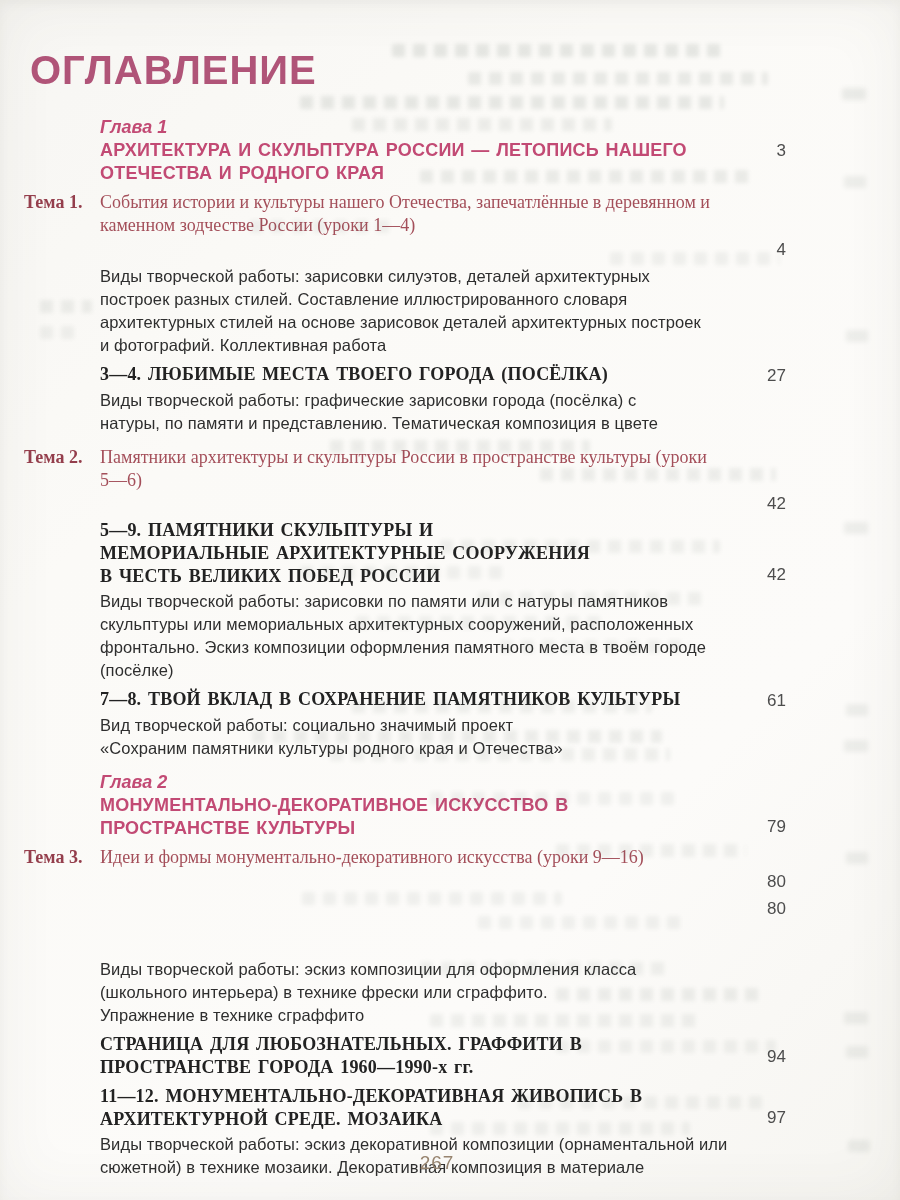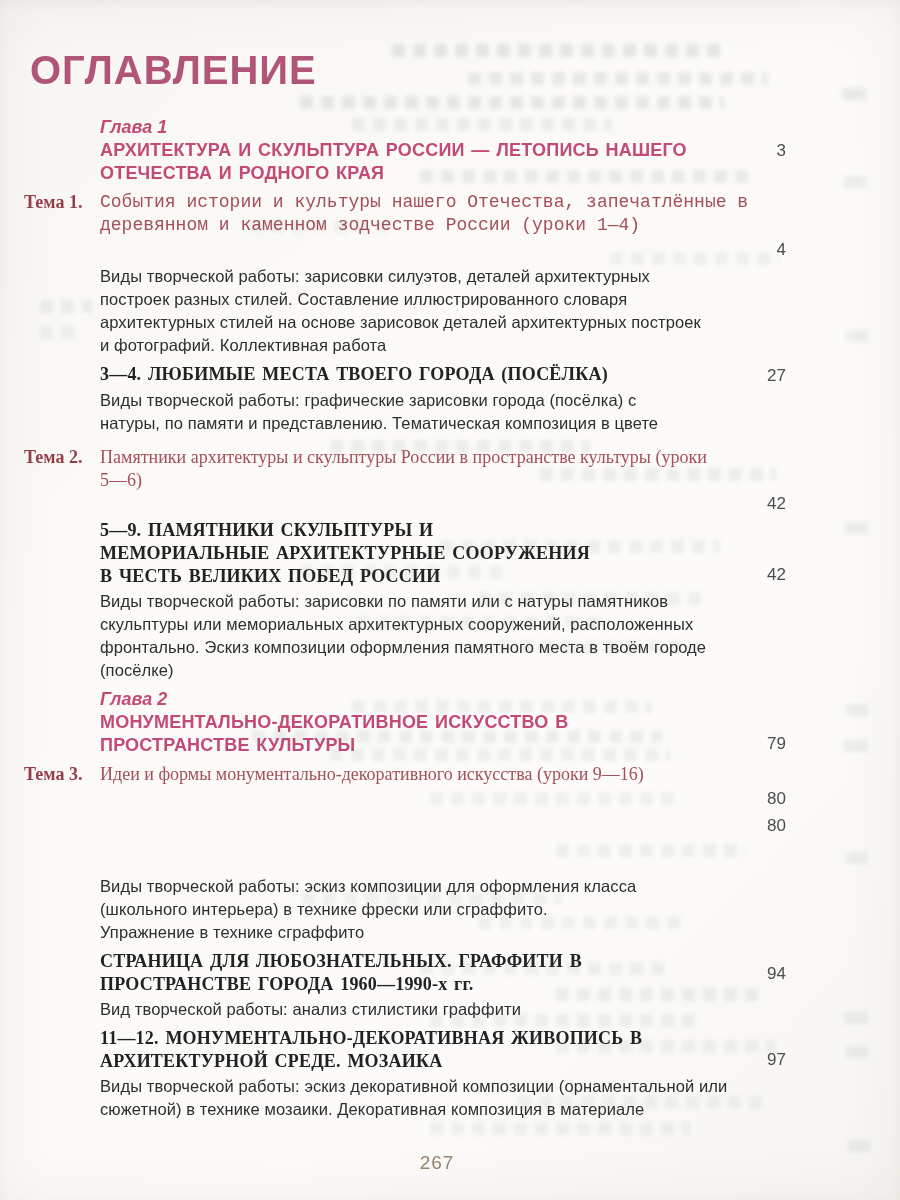--- a/index.html
+++ b/index.html
@@ -57,21 +57,21 @@
   }
   .folio{
     position:absolute;left:4px;right:30px;bottom:26px;text-align:center;
     font-size:19px;color:var(--c-folio);letter-spacing:1px;
   }
   
   .mb-s{margin-bottom:4px;flex-direction:column;}
   .mb-m{margin-bottom:6px;align-items:flex-end;}
   .mb-l{margin-bottom:11px;}
   
-  .w700{max-width:700px;} .w660{max-width:660px;font-family:Liberation Mono, monospace;} .w655{max-width:655px;}
+  .w700{max-width:700px;} .w660{max-width:660px;} .w655{max-width:655px;}
   .w645{max-width:645px;} .w640{max-width:640px;} .w610{max-width:610px;}
   .w600{max-width:600px;} .w560{max-width:560px;} .w540{max-width:540px;margin-top:36px;}
   .w520{max-width:520px;} .w500{max-width:500px;}
   
   .ghost{
     position:absolute;height:13px;border-radius:2px;pointer-events:none;
     background:repeating-linear-gradient(90deg,#56645a 0 13px,transparent 13px 21px);
     filter:blur(2.2px);
   }
   .ghost-num{
@@ -121,20 +121,27 @@
     </div>
 
     <div class="mb-m">
       <div class="trow">
         <div class="lesson-h w500">5—9. ПАМЯТНИКИ СКУЛЬПТУРЫ И МЕМОРИАЛЬНЫЕ АРХИТЕКТУРНЫЕ СООРУЖЕНИЯ В ЧЕСТЬ ВЕЛИКИХ ПОБЕД РОССИИ</div>
         <div class="pnum pv-bot">42</div>
       </div>
       <div class="desc w645">Виды творческой работы: зарисовки по памяти или с натуры памятников скульптуры или мемориальных архитектурных сооружений, расположенных фронтально. Эскиз композиции оформления памятного места в твоём городе (посёлке)</div>
     </div>
 
+    <div class="mb-l">
+      <div class="trow">
+        <div class="lesson-h w640">7—8. ТВОЙ ВКЛАД В СОХРАНЕНИЕ ПАМЯТНИКОВ КУЛЬТУРЫ</div>
+        <div class="pnum pv-top">61</div>
+      </div>
+      <div class="desc w500">Вид творческой работы: социально значимый проект «Сохраним памятники культуры родного края и Отечества»</div>
+    </div>
 
     <div class="trow mb-m">
       <div class="w600">
         <div class="chapter-label">Глава 2</div>
         <div class="chapter-title w600">МОНУМЕНТАЛЬНО-ДЕКОРАТИВНОЕ ИСКУССТВО В ПРОСТРАНСТВЕ КУЛЬТУРЫ</div>
       </div>
       <div class="pnum pv-bot">79</div>
     </div>
 
     <div class="trow tema mb-s">
@@ -148,21 +155,20 @@
         <div class="pnum pv-bot">80</div>
       </div>
       <div class="desc w540">Виды творческой работы: эскиз композиции для оформления класса (школьного интерьера) в технике фрески или сграффито. Упражнение в технике сграффито</div>
     </div>
 
     <div class="mb-m">
       <div class="trow">
         <div class="lesson-h w640">СТРАНИЦА ДЛЯ ЛЮБОЗНАТЕЛЬНЫХ. ГРАФФИТИ В ПРОСТРАНСТВЕ ГОРОДА 1960—1990-х гг.</div>
         <div class="pnum pv-mid">94</div>
       </div>
-      <div class="desc w640">Вид творческой работы: анализ стилистики граффити</div>
     </div>
 
     <div>
       <div class="trow">
         <div class="lesson-h w560">11—12. МОНУМЕНТАЛЬНО-ДЕКОРАТИВНАЯ ЖИВОПИСЬ В АРХИТЕКТУРНОЙ СРЕДЕ. МОЗАИКА</div>
         <div class="pnum pv-bot">97</div>
       </div>
       <div class="desc w655">Виды творческой работы: эскиз декоративной композиции (орнаментальной или сюжетной) в технике мозаики. Декоративная композиция в материале</div>
     </div>
 

